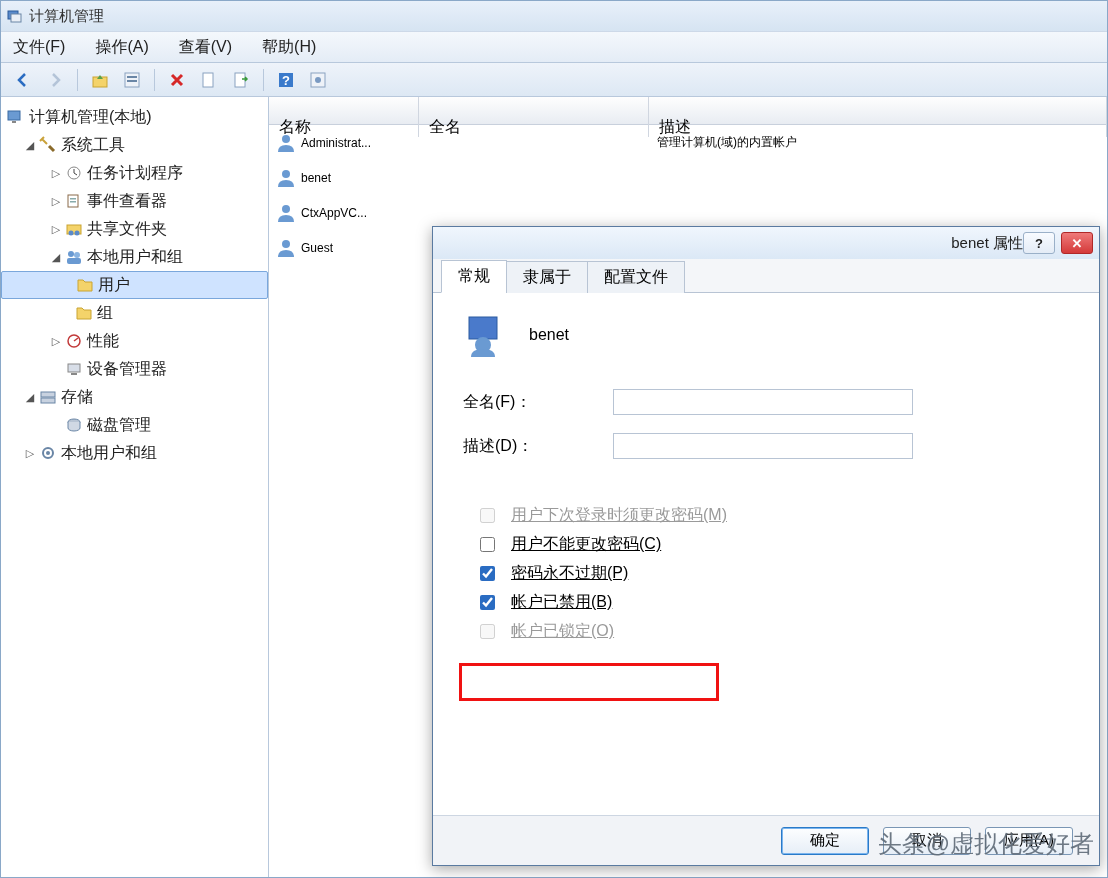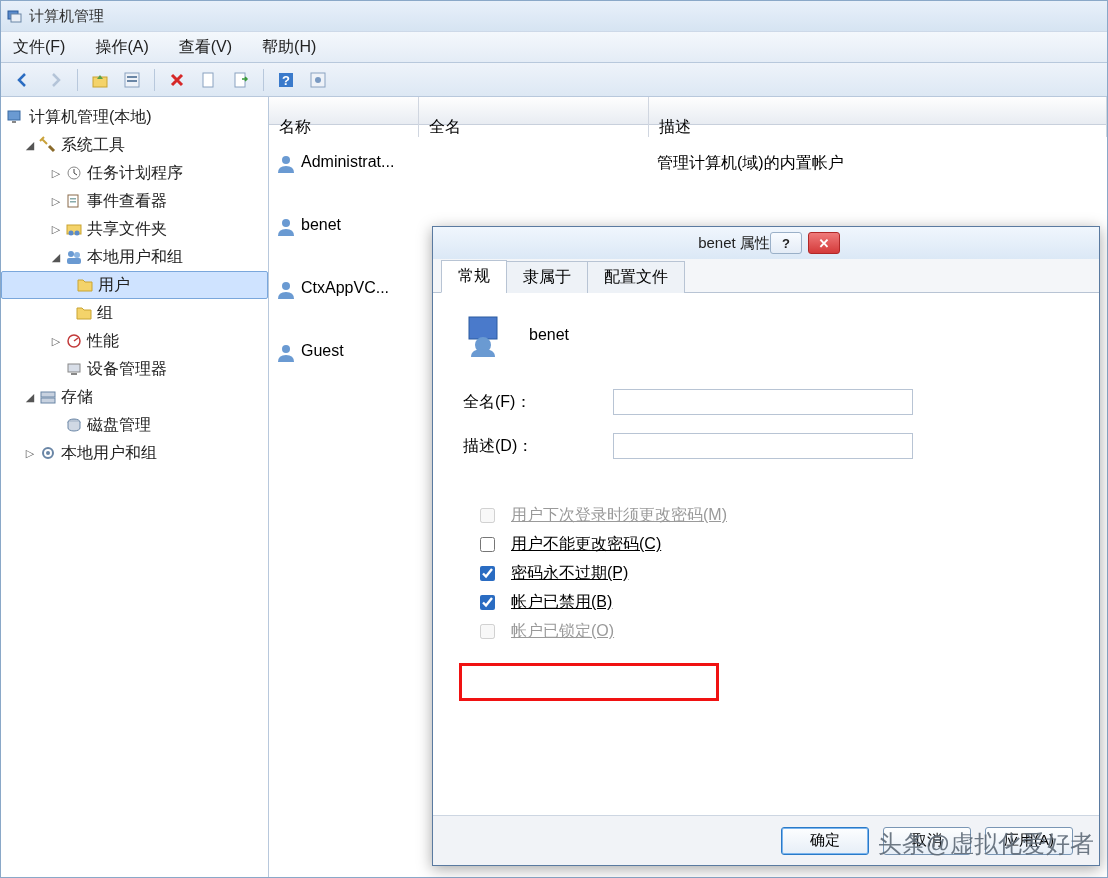--- a/index.html
+++ b/index.html
@@ -20,26 +20,26 @@
   .tree-row { display:flex; align-items:center; height:28px; padding-left:6px; white-space:nowrap; }
   .tree-row .exp { width:14px; text-align:center; color:#555; font-size:11px; margin-right:2px;}
   .tree-row .ticon { width:18px; height:18px; margin-right:4px; display:inline-flex; align-items:center; justify-content:center; font-size:14px;}
   .tree-row.selected { background:#cfe3ff; border:1px solid #7aa7dc; border-radius:2px; }
   .ind1 { padding-left:22px; } .ind2 { padding-left:48px; } .ind3 { padding-left:74px; }
   
   .list { flex:1; background:#fff; display:flex; flex-direction:column; }
   .list-header { height:28px; background:linear-gradient(#fefefe,#e8ecf2); border-bottom:1px solid #c8d0dc; display:flex; font-size:16px; }
   .lh-cell { border-right:1px solid #d0d6e0; padding:20px 10px; }
   .list-body { flex:1; position:relative; }
-  .list-row { display:flex; align-items:flex-start; height:35px; padding-left:6px; font-size:16px;margin-top:28px; }
+  .list-row { display:flex; align-items:center; height:35px; padding-left:6px; font-size:12px; }
   .list-row .uicon { width:22px; height:22px; margin-right:4px; display:inline-flex; align-items:center; justify-content:center;}
   
   
   .dialog { position:absolute; left:432px; top:226px; width:668px; height:640px; background:#fff; border:1px solid #5a7aa0; box-shadow:0 3px 14px rgba(0,0,0,.35); display:flex; flex-direction:column; }
-  .dlg-title { height:32px; background:linear-gradient(#f0f6fd,#dbe8f6); display:flex; align-items:center; justify-content:center; padding:0 6px 0 12px; font-size:15px; color:#222;}
+  .dlg-title { height:32px; background:linear-gradient(#f0f6fd,#dbe8f6); display:flex; align-items:center; justify-content:flex-end; padding:0 6px 0 12px; font-size:15px; color:#222;}
   .dlg-btns { display:flex; gap:6px; }
   .dlg-btn { width:32px; height:22px; border:1px solid #9ab0c8; border-radius:3px; background:linear-gradient(#f8fbff,#e4ecf6); display:flex; align-items:center; justify-content:center; font-size:13px; font-weight:bold;}
   .dlg-close { background:linear-gradient(#ef7a7a,#d43a3a); border-color:#b02828; color:#fff;}
   .tabstrip { height:34px; background:#f4f6f9; display:flex; align-items:flex-end; padding:0 8px; border-bottom:1px solid #b8c4d4;}
   .tab { padding:5px 16px; border:1px solid #b8c4d4; border-bottom:none; background:#eef2f7; font-size:16px; margin-right:-1px; position:relative; top:1px;}
   .tab.active { background:#fff; border-bottom:1px solid #fff; }
   .dlg-body { flex:1; padding:18px 30px 10px 30px; font-size:16px; position:relative;}
   .userrow { display:flex; align-items:center; gap:18px; margin-bottom:30px;}
   .usericon { width:48px; height:48px; }
   .frow { display:flex; align-items:center; margin-bottom:18px; }

